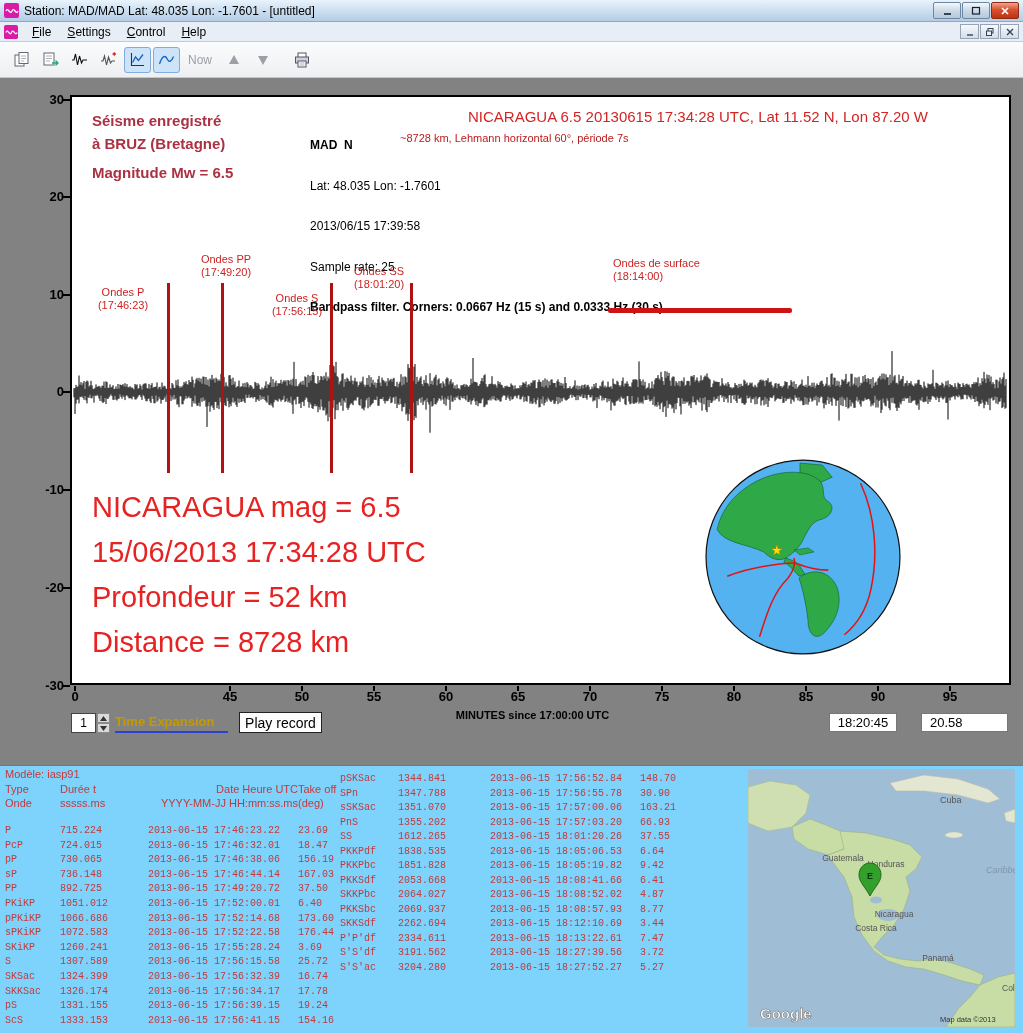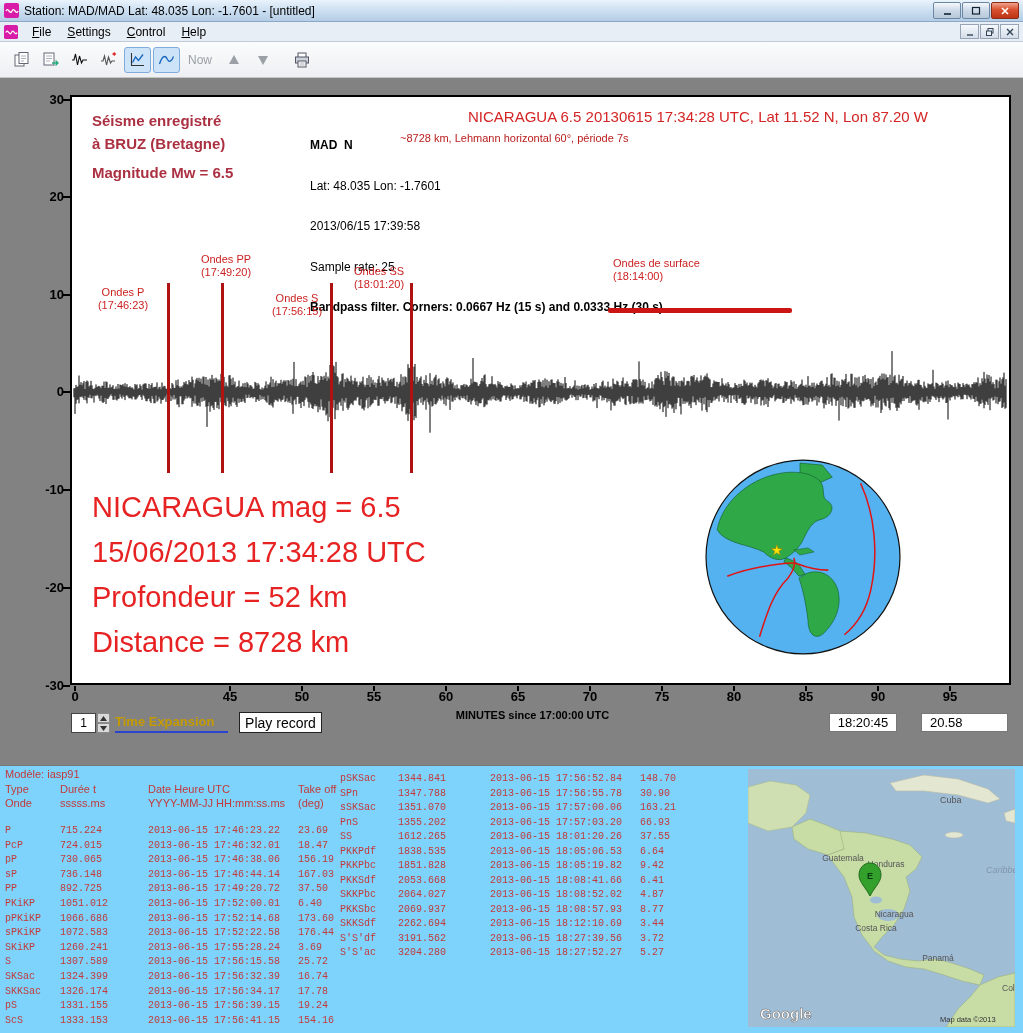--- a/index.html
+++ b/index.html
@@ -88,21 +88,21 @@
   .clock-box { position:absolute; left:829px; top:635px; width:68px; height:19px; background:#fff; border:1px solid #777;
     font-size:13px; display:flex; align-items:center; justify-content:center; }
   .value-box { position:absolute; left:921px; top:635px; width:87px; height:19px; background:#fff; border:1px solid #777;
     font-size:13px; display:flex; align-items:center; padding-left:8px; }
 
   
   .bottom { position:absolute; left:0; top:765px; width:1023px; height:268px; background:#7dd3fc; border-top:1px solid #777; }
   .model-line { position:absolute; left:5px; top:2px; font-size:11px; color:#c23a3a; }
   .hdr { position:absolute; left:5px; top:16px; font-size:11px; color:#c23a3a; }
   .hrow { display:grid; grid-template-columns:55px 88px 150px 47px; height:14px; line-height:14px; }
-  .hrow .c3 { text-align:left; }
+  .hrow .c3 { text-align:right; }
   .ptable { position:absolute; font-size:10px; color:#c23a3a;font-family:Liberation Mono, monospace; }
   .t-left { left:5px; top:58px; }
   .t-right { left:340px; top:6px; }
   .t-left .prow { display:grid; grid-template-columns:55px 88px 150px 47px; height:14.6px; line-height:14.6px; }
   .t-right .prow { display:grid; grid-template-columns:58px 92px 150px 47px; height:14.5px; line-height:14.5px; }
   .map-box { position:absolute; left:748px; top:3px; width:267px; height:258px; overflow:hidden; background:#a0bdd6; }
   .map-box svg text { font-family:"Liberation Sans",sans-serif; }
 </style>
 </head>
 <body>
@@ -548,20 +548,26 @@
           <span>8.77</span>
         </div>
 
         <div class="prow">
           <span>SKKSdf</span>
           <span>2262.694</span>
           <span>2013-06-15 18:12:10.69</span>
           <span>3.44</span>
         </div>
 
+        <div class="prow">
+          <span>P'P'df</span>
+          <span>2334.611</span>
+          <span>2013-06-15 18:13:22.61</span>
+          <span>7.47</span>
+        </div>
 
         <div class="prow">
           <span>S'S'df</span>
           <span>3191.562</span>
           <span>2013-06-15 18:27:39.56</span>
           <span>3.72</span>
         </div>
 
         <div class="prow">
           <span>S'S'ac</span>

